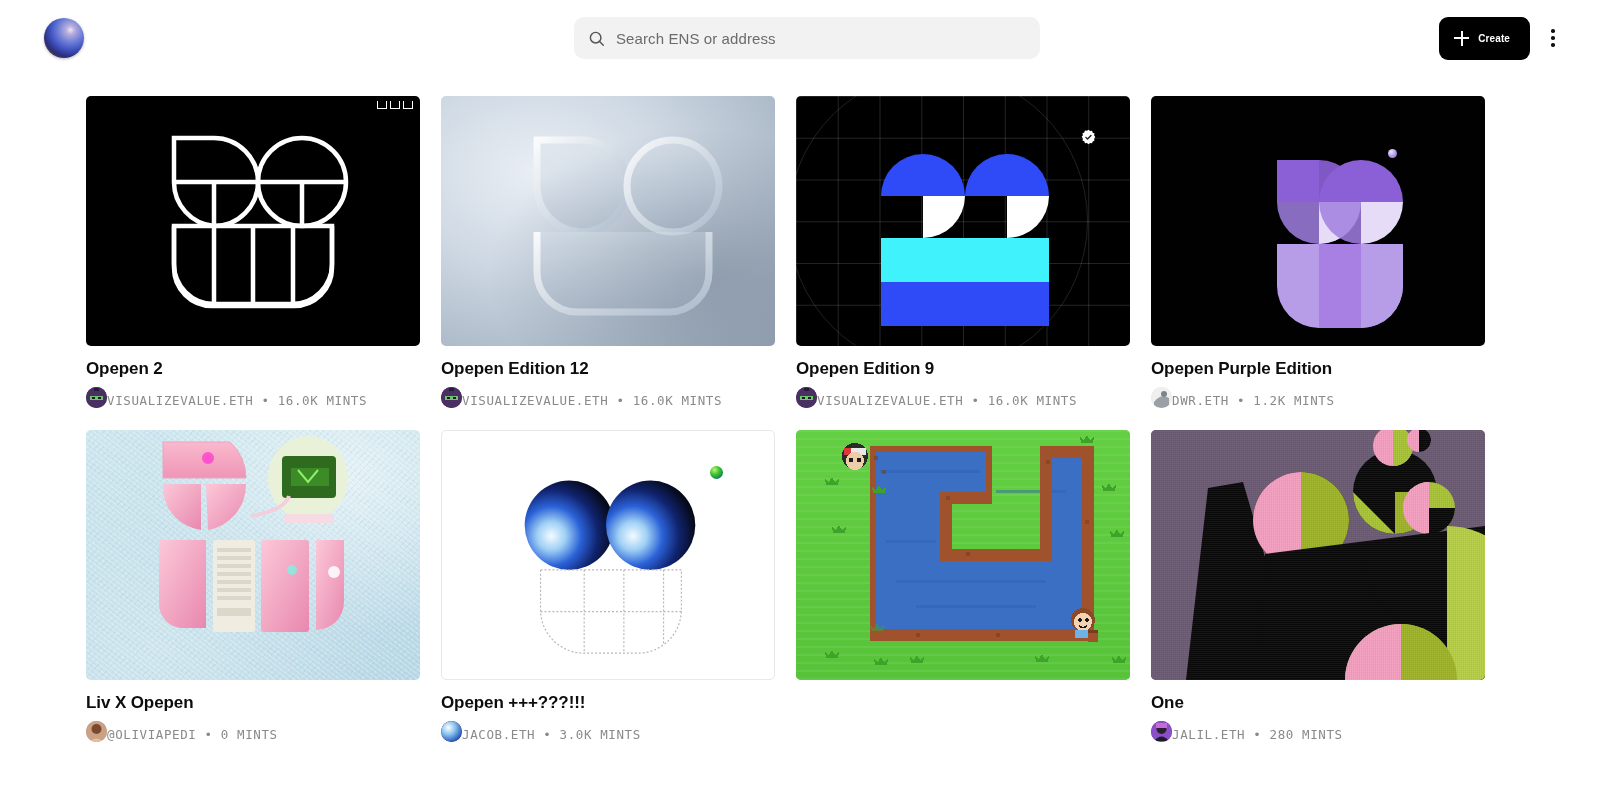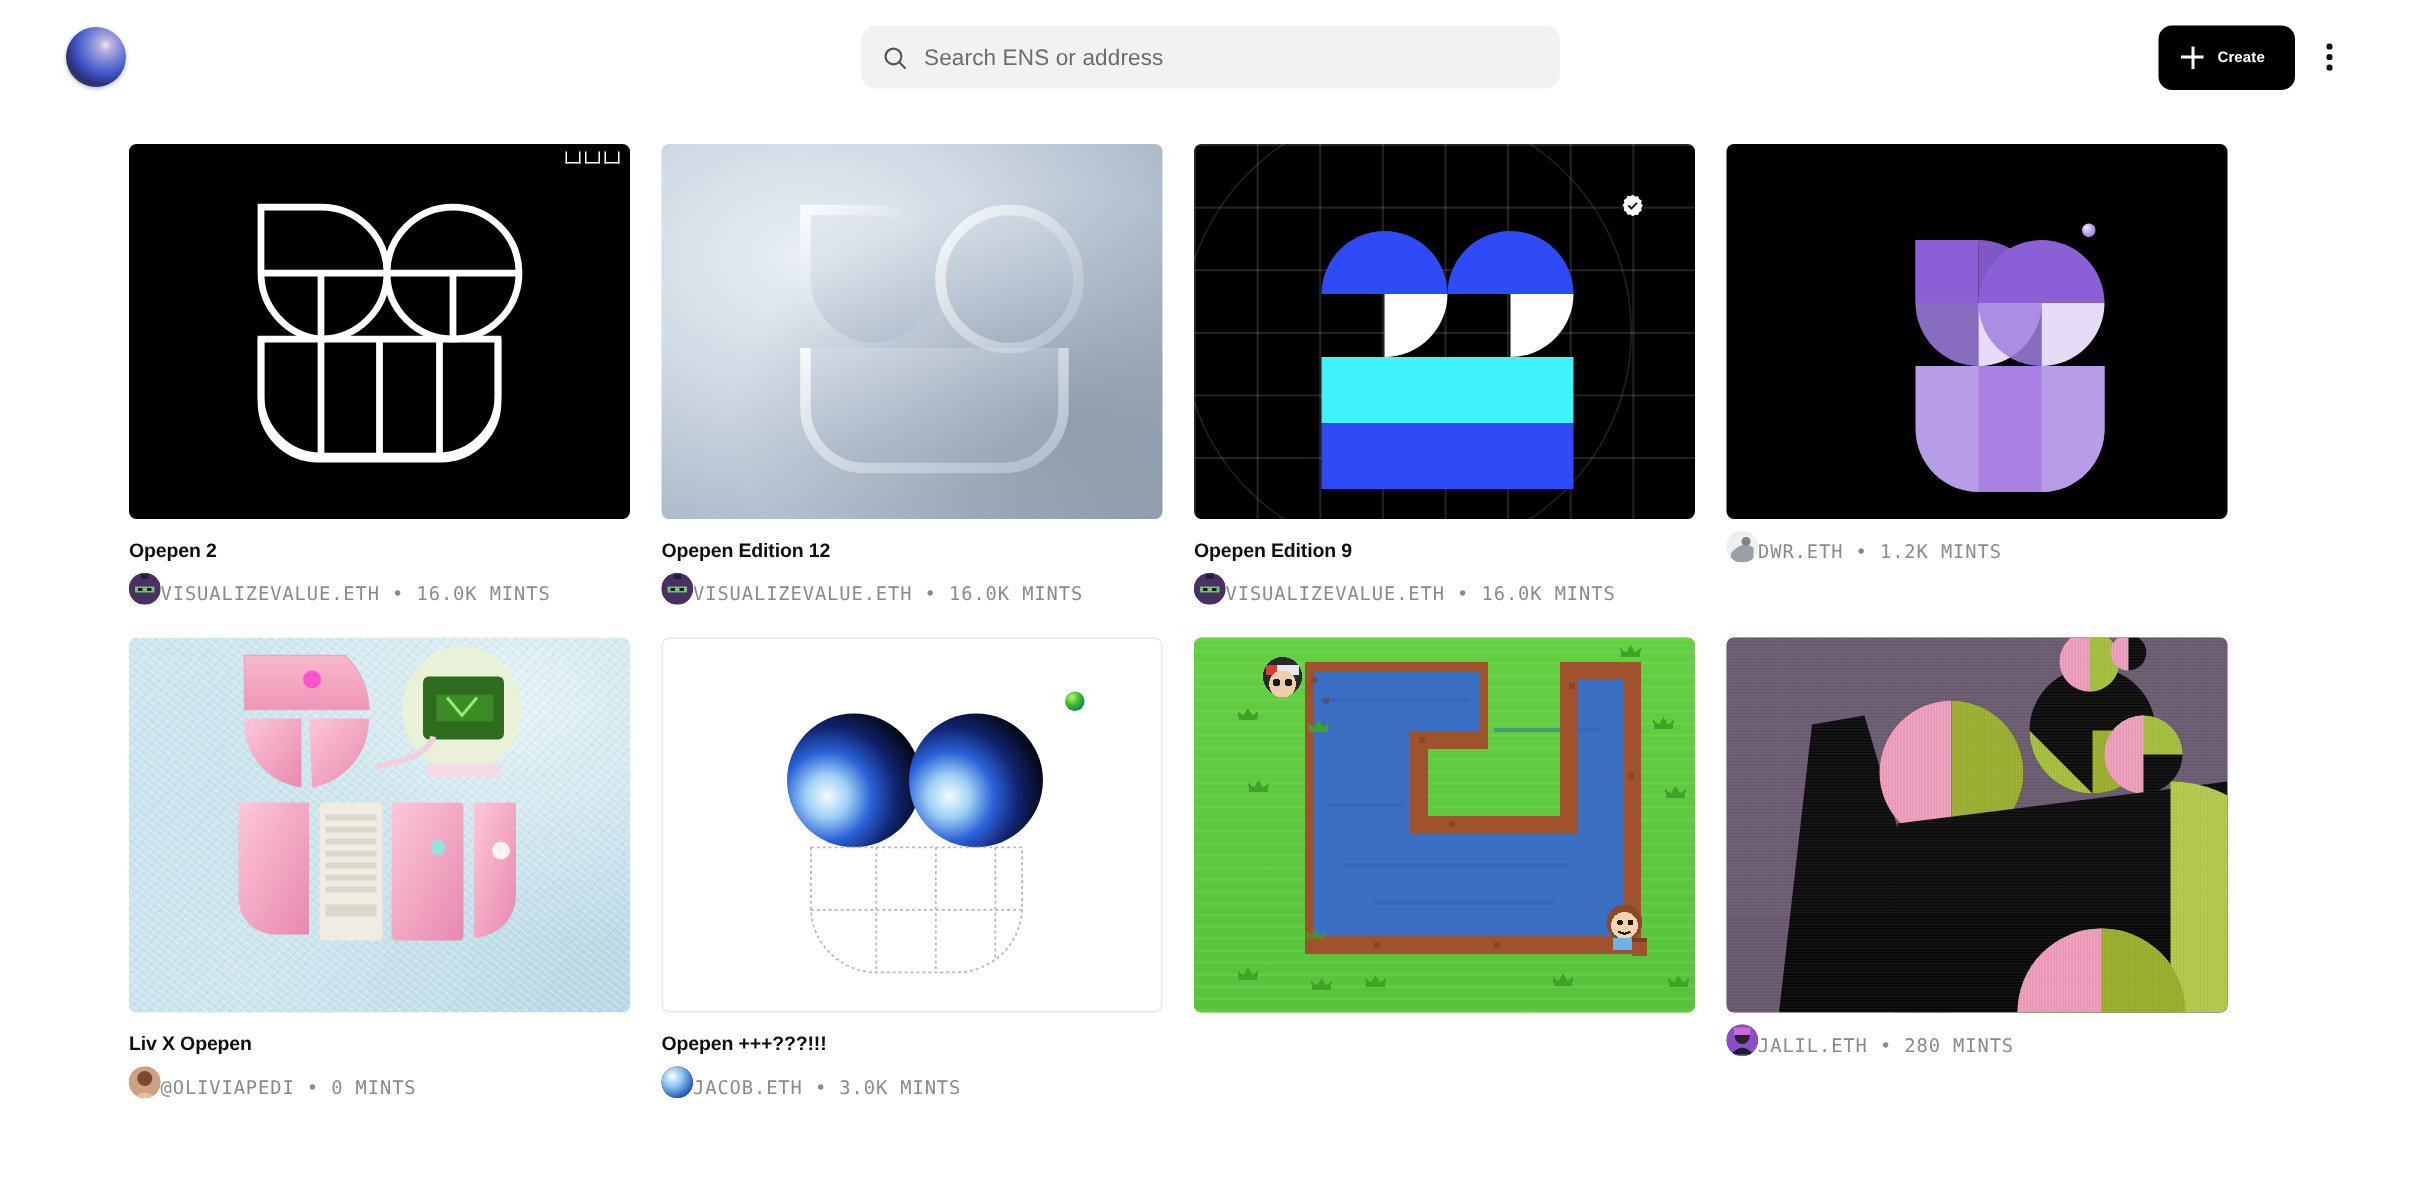--- a/index.html
+++ b/index.html
@@ -106,21 +106,21 @@
   .thumb {
     width: 334px; height: 250px;
     border-radius: 5px;
     overflow: hidden;
     position: relative;
     background: #000;
     cursor: pointer;
   }
   .card-title {
     margin-top: 13px;
-    font-size: 13px;
+    font-size: 17px;
     font-weight: bold;
     color: #0d0d0d;
     letter-spacing: -0.1px;
     cursor: pointer;
   }
   .card-meta {
     margin-top: 8px;
     display: flex;
     align-items: flex-end;
     gap: 0;
@@ -410,20 +410,21 @@
         <path d="M210 64 A42 42 0 0 1 210 148 A42 42 0 0 1 210 64 Z" fill="none"></path>
         <path d="M210 106 m-42 0 a42 42 0 0 1 84 0 Z" fill="#8b5fd6"></path>
         <path d="M168 106 h42 v42 a42 42 0 0 1 -42 -42 Z" fill="#a07fe0" opacity=".85"></path>
         <path d="M210 106 h42 a42 42 0 0 1 -42 42 Z" fill="#e6dcf7"></path>
         <path d="M126 148 h126 v42 a42 42 0 0 1 -42 42 h-42 a42 42 0 0 1 -42 -42 Z" fill="#b79ce8"></path>
         <path d="M168 148 h42 v84 h-42 Z" fill="#a87fe2"></path>
         <path d="M210 148 h42 v42 a42 42 0 0 1 -42 42 Z" fill="#b79ce8"></path>
       </svg>
       <span class="badge-dot"></span>
     </div>
+    <div class="card-title">Opepen Purple Edition</div>
     <div class="card-meta">
       <span class="avatar" style="background:#e7e7e7">
         <svg width="21" height="21" viewBox="0 0 21 21">
             <rect width="21" height="21" fill="#efefef"></rect>
             <path d="M3 15 q7-9 15-4 l0 10 h-15 Z" fill="#9aa0a6"></path>
             <circle cx="13" cy="7" r="3" fill="#7d848c"></circle>
           </svg>
       </span>
       <span class="meta-text">
         <span>DWR.ETH</span>
@@ -630,20 +631,21 @@
         <path d="M268 -2 A12 12 0 0 1 268 22 Z" fill="#090909"></path>
         <path d="M114 124 L334 96 L334 250 L110 250 Z" fill="#090909"></path>
         <path d="M214 128 A82 82 0 0 0 296 210 L296 128 Z" fill="#090909"></path>
         <path d="M296 96 A82 82 0 0 1 296 260 Z" fill="#b6cc4b"></path>
         <circle cx="250" cy="250" r="56" fill="#a8c23c"></circle>
         <path d="M194 250 A56 56 0 0 1 250 194 L250 250 Z" fill="#f2a0c0"></path>
         <path d="M250 194 A56 56 0 0 1 306 250 L250 250 Z" fill="#9fb22e"></path>
       </svg>
       <div class="grain"></div>
     </div>
+    <div class="card-title">One</div>
     <div class="card-meta">
       <span class="avatar">
         <svg width="21" height="21" viewBox="0 0 21 21">
             <rect width="21" height="21" fill="#8a4fc8"></rect>
             <path d="M3 20 q7.5-9 15 0 Z" fill="#1d1d28"></path>
             <circle cx="10.5" cy="8" r="5" fill="#2a2030"></circle>
             <rect x="5" y="2" width="11" height="5" fill="#c86ad8"></rect>
           </svg>
       </span>
       <span class="meta-text">

